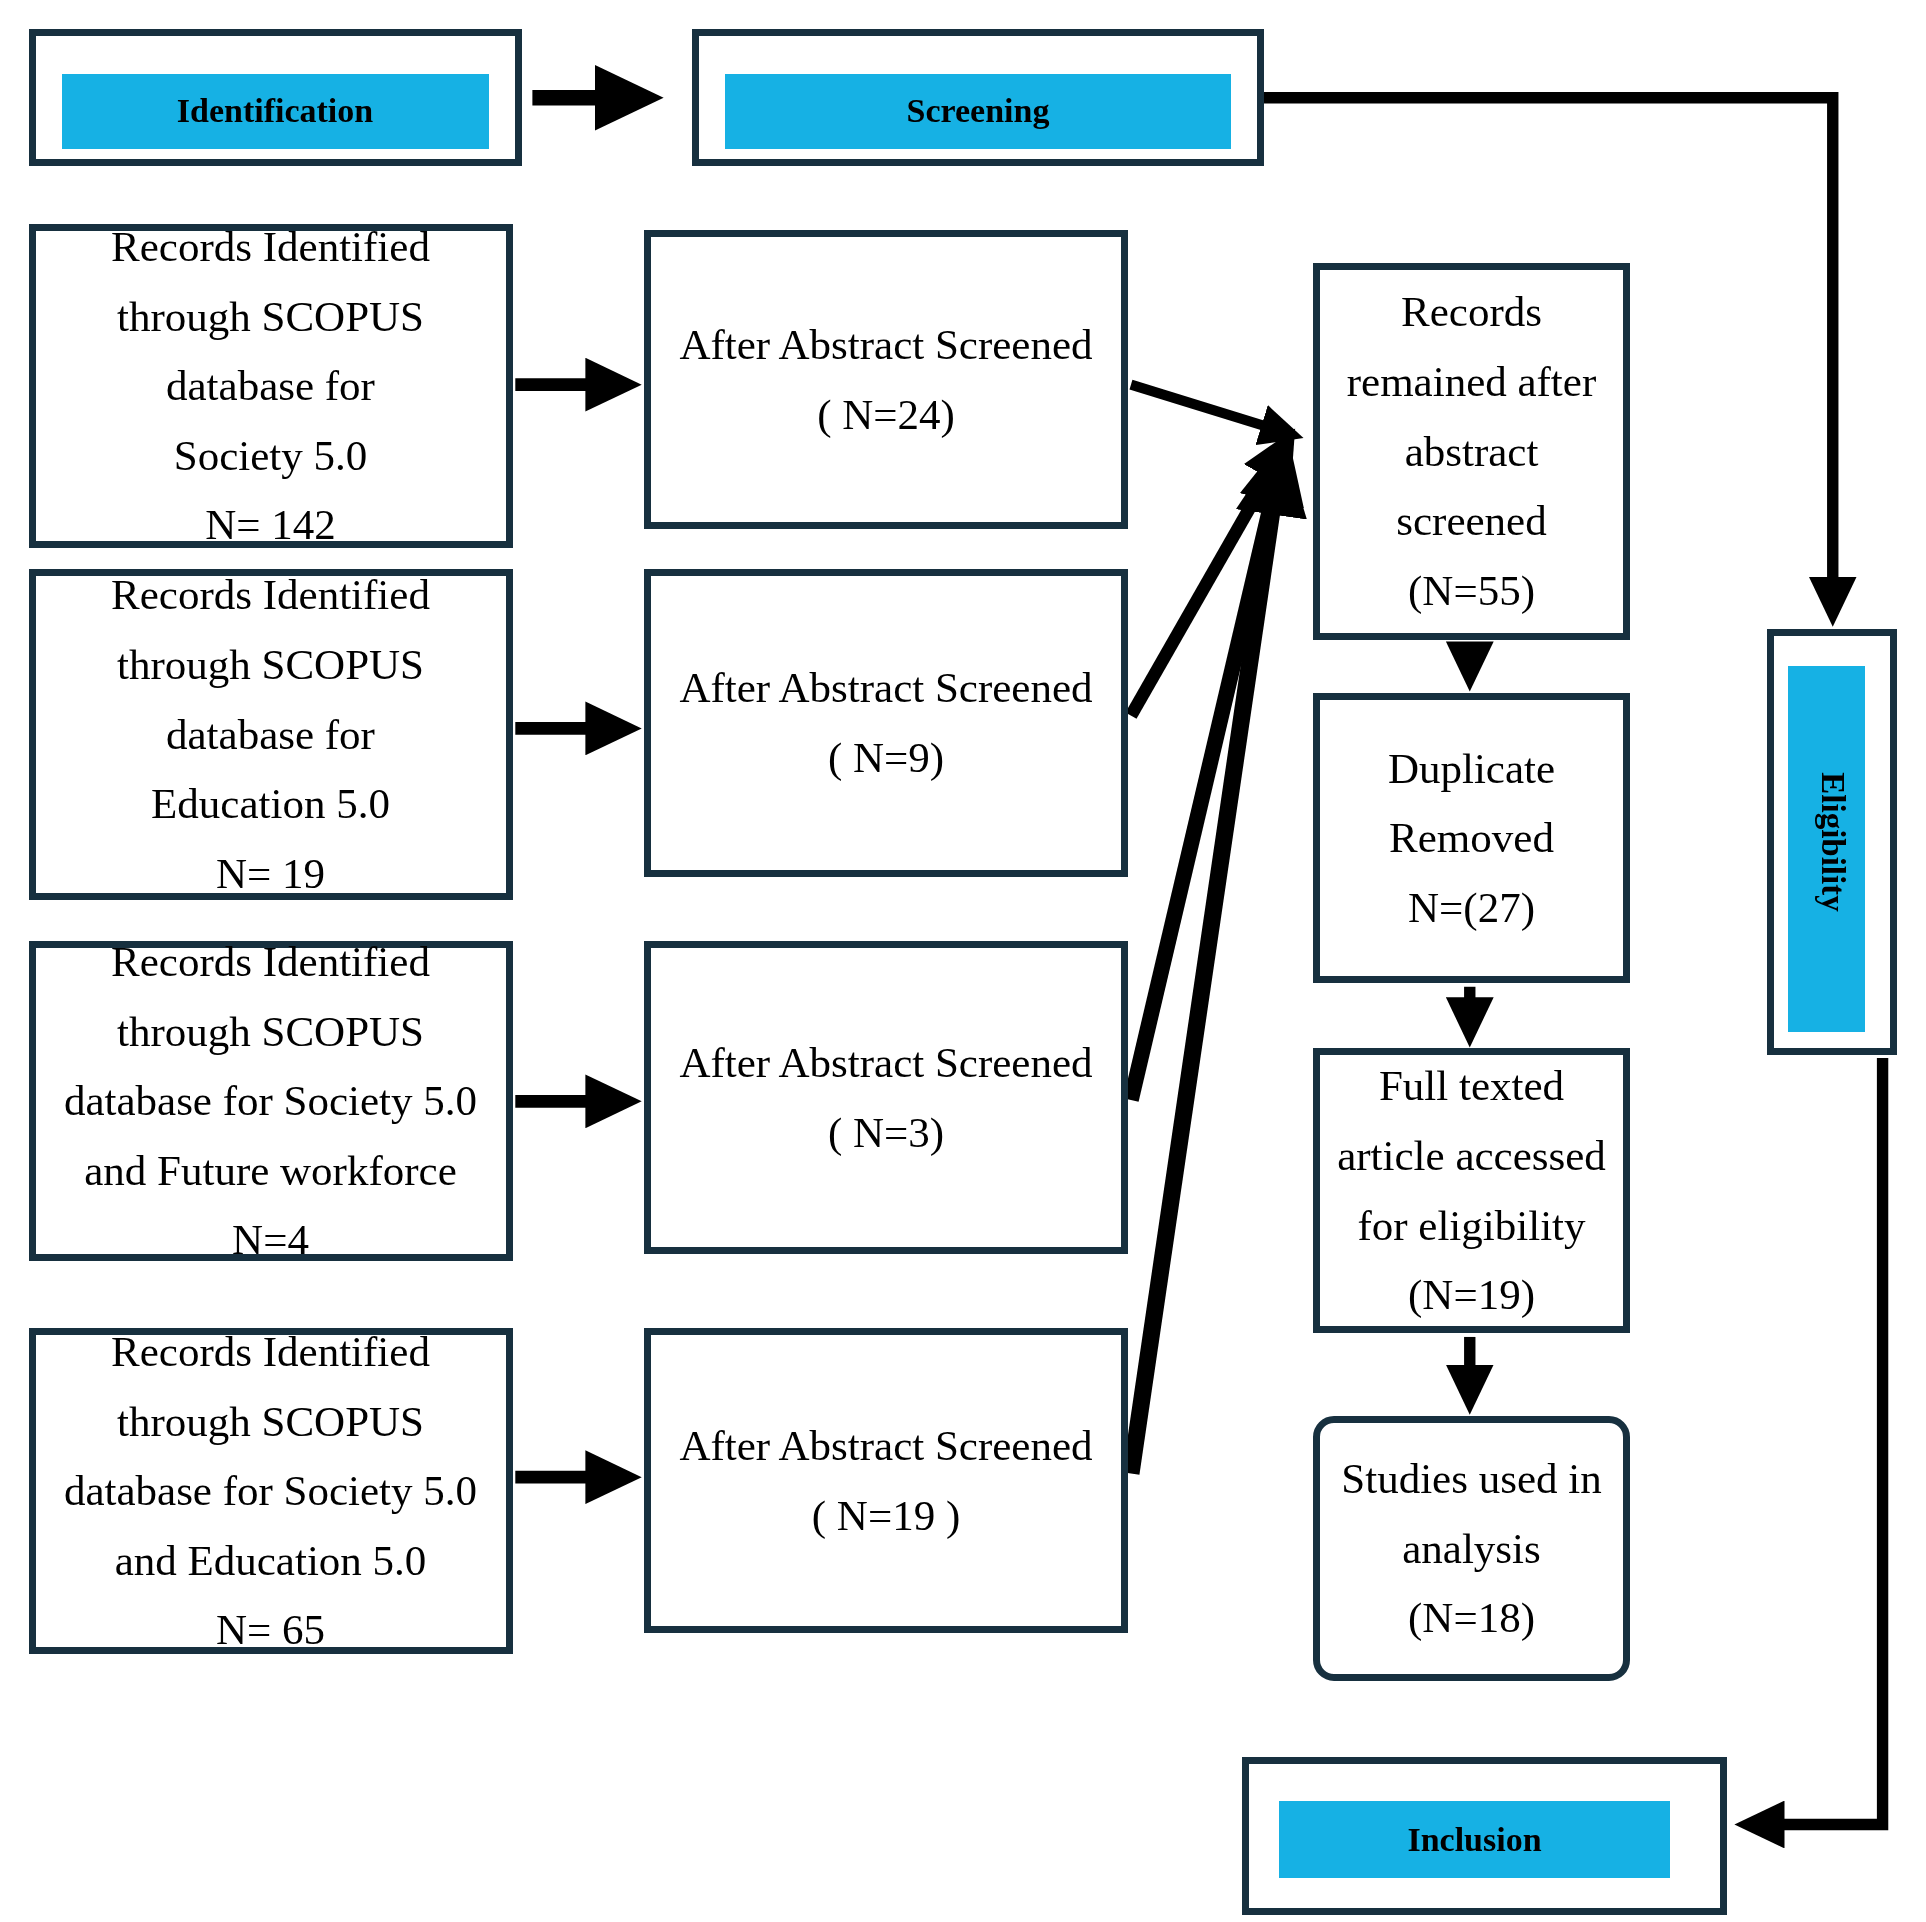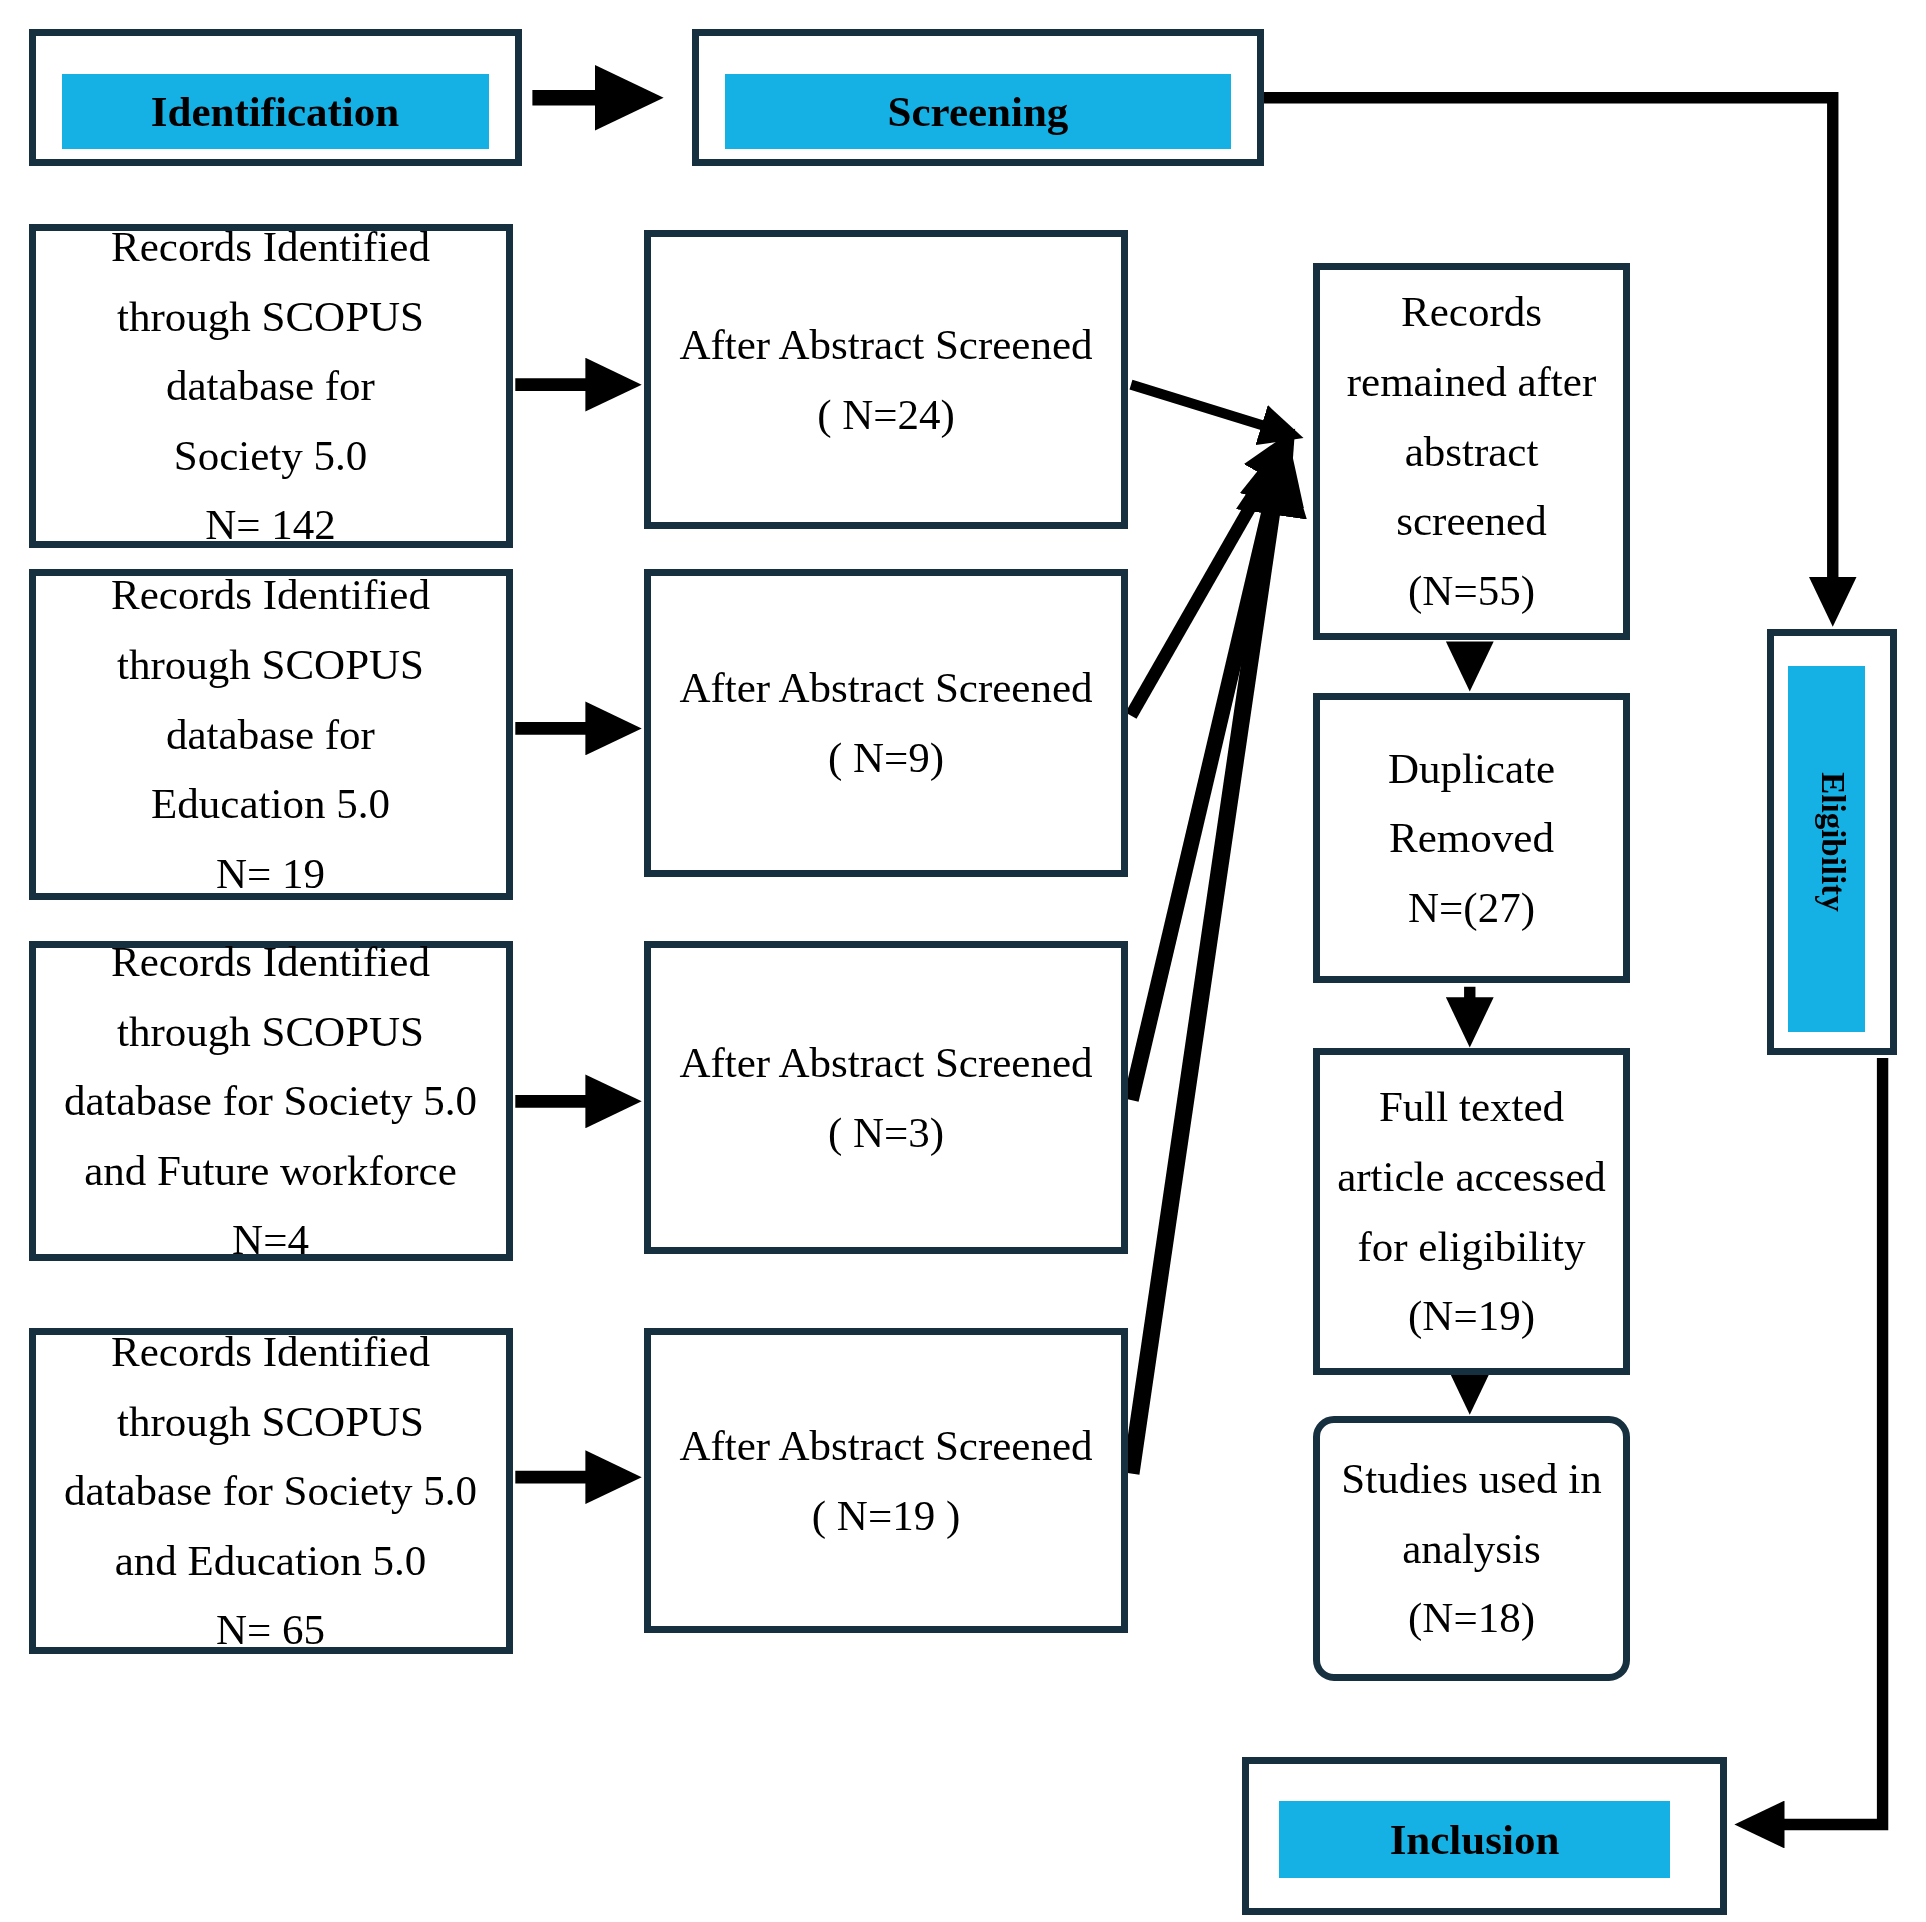--- a/index.html
+++ b/index.html
@@ -43,21 +43,21 @@
     text-align:center;
   }
   .hdr-inner{
     position:absolute;
     left:26px;right:26px;top:38px;height:75px;
     background:var(--accent);
     display:flex;align-items:center;justify-content:center;
   }
   .hdr-label{
     font-weight:bold;
-    font-size:43px;
+    font-size:34px;
     font-family:Liberation Serif, serif;
   }
   
   #eligibility-box .v-inner{
     position:absolute;
     left:14.2px;top:30px;width:77px;height:366px;
     background:var(--accent);
   }
   #eligibility-box .v-label{
     position:absolute;
@@ -177,21 +177,21 @@
 remained after
 abstract
 screened
 (N=55)</div>
   </div>
   <div class="nbox col-right" style="top:693px;height:290px;">
     <div class="box-text">Duplicate
 Removed
 N=(27)</div>
   </div>
-  <div class="nbox col-right" style="top:1048px;height:327px;">
+  <div class="nbox col-right" style="top:1048px;height:285px;">
     <div class="box-text">Full texted
 article accessed
 for eligibility
 (N=19)</div>
   </div>
   <div class="nbox col-right" style="top:1416px;height:265px;border-radius:21px;">
     <div class="box-text">Studies used in
 analysis
 (N=18)</div>
   </div>

